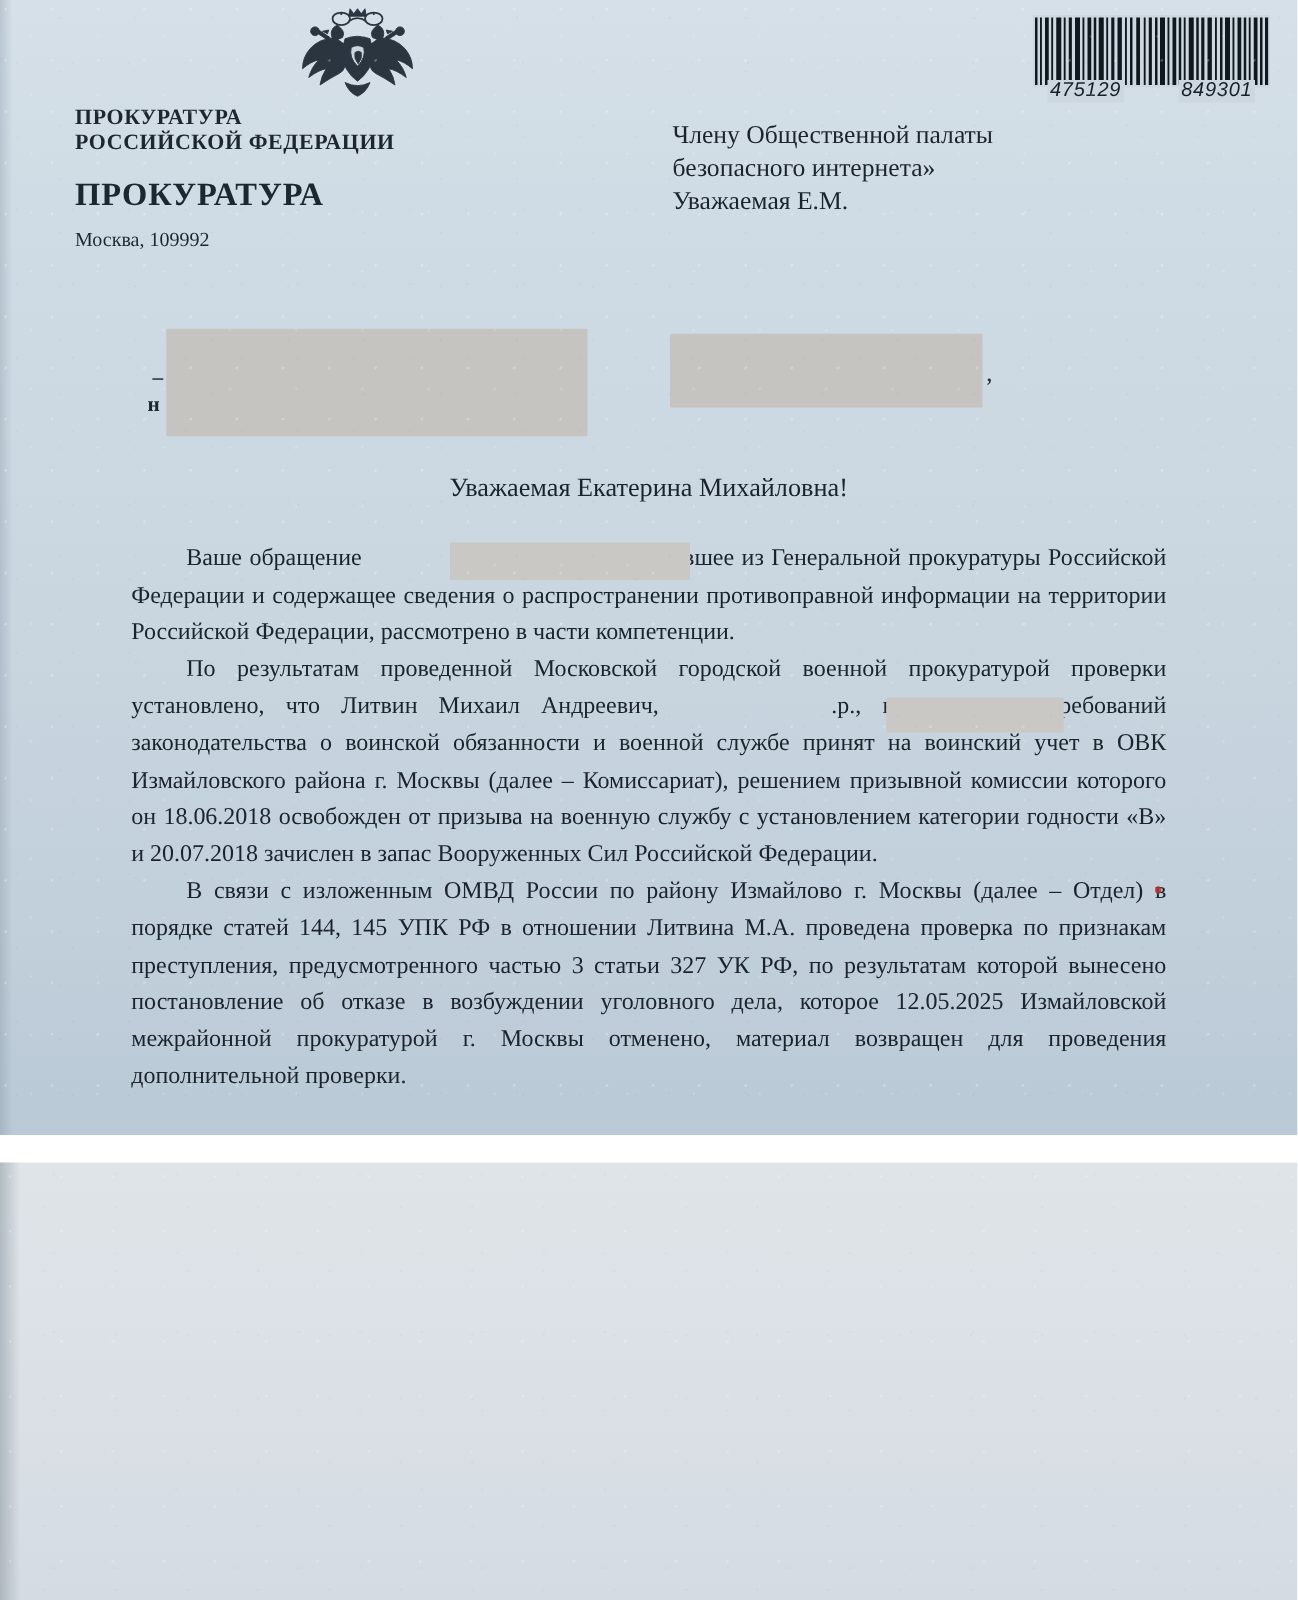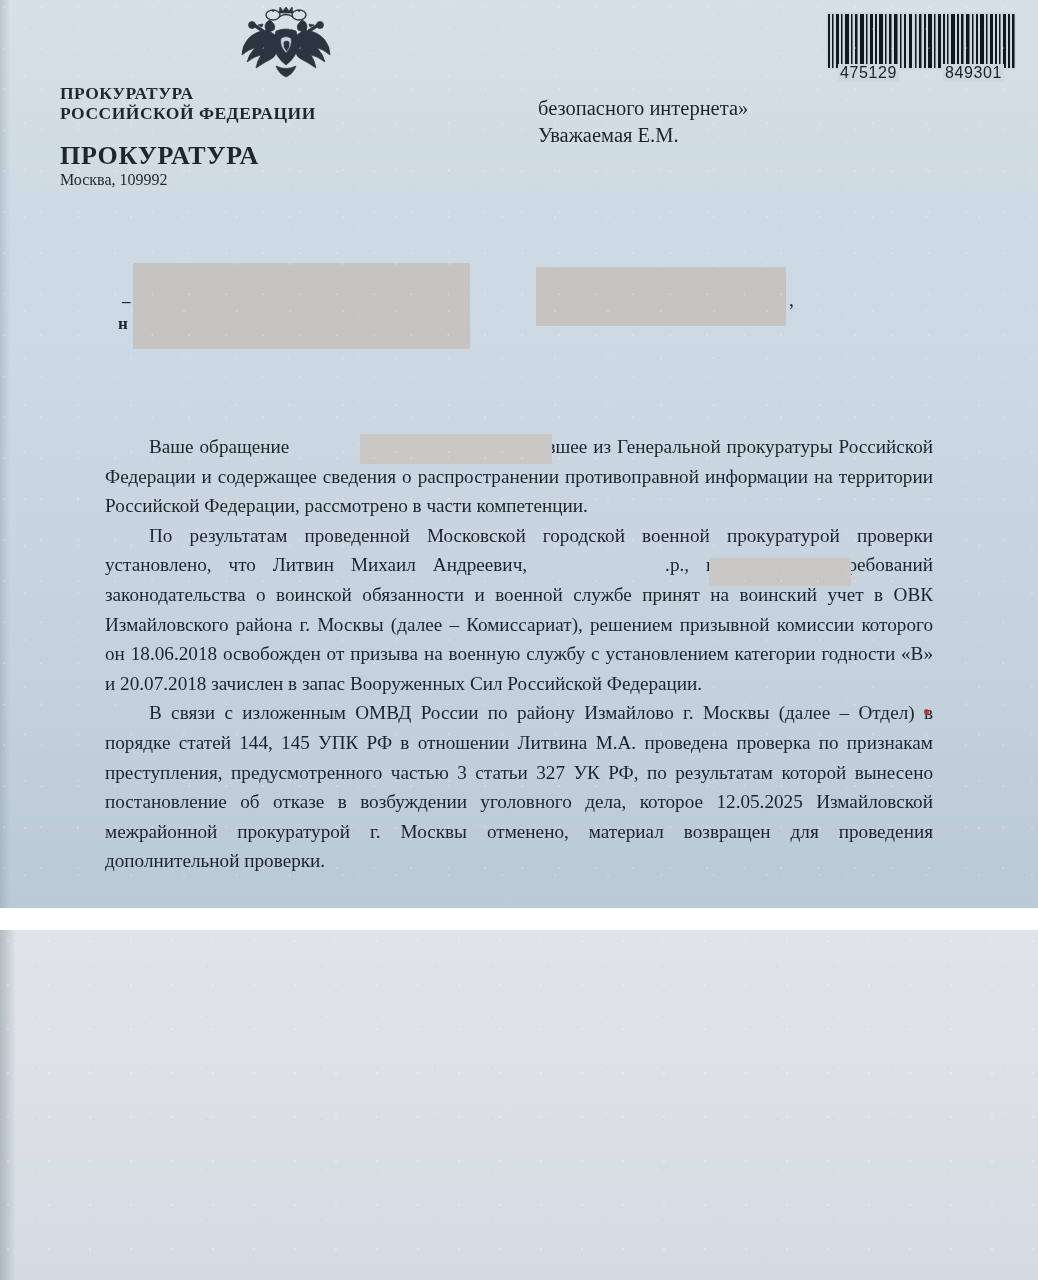--- a/index.html
+++ b/index.html
@@ -111,30 +111,31 @@
     margin-top: 17px;
     line-height: 1.18;
   }
   .lh-addr {
     font-size: 15.5px;
     margin-top: 18px;
     line-height: 1.1;
   }
   .lh-city {
     font-size: 16px;
-    margin-top: 0;
+    margin-top: 13px;
   }
 
   
   .barcode-wrap {
     position: absolute;
     left: 826px;
     top: 12px;
     width: 190px;
     height: 72px;
+    font-style: italic;
   }
   .barcode-bars {
     position: absolute;
     left: 0; top: 0;
     width: 190px;
     height: 58px;
   }
   .barcode-bars svg { display: block; width: 100%; height: 100%; }
   .barcode-nums {
     position: absolute;
@@ -332,31 +333,33 @@
         </g>
       </svg>
     </div>
     <div class="barcode-nums">
       <span class="barcode-num-bg">475129</span>
       <span class="barcode-num-bg">849301</span>
     </div>
   </div>
 
   <div class="addressee">
+    <div>Члену Общественной палаты</div>
     <div>безопасного интернета»</div>
     <div>Уважаемая Е.М.</div>
   </div>
 
   <div class="ref-dash" style="left:122px; top:292px;">–</div>
   <div class="ref-n" style="left:118px; top:314px;">н</div>
   <div class="ref-comma" style="left:789px; top:288px;">,</div>
 
   <div class="redact" style="left:133px; top:263px; width:337px; height:86px;"></div>
   <div class="redact" style="left:536px; top:267px; width:250px; height:59px;"></div>
 
+  <div class="salutation">Уважаемая Екатерина Михайловна!</div>
 
   <div class="body">
     <p><span>Ваше обращение</span><span class="inline-gap"></span><span>поступившее из Генеральной прокуратуры Российской Федерации и содержащее сведения о распространении противоправной информации на территории Российской Федерации, рассмотрено в части компетенции.</span></p>
     <p><span>По результатам проведенной Московской городской военной прокуратурой проверки установлено, что Литвин Михаил Андреевич,</span><span class="inline-gap-sm"></span><span>.р., в нарушение требований законодательства о воинской обязанности и военной службе принят на воинский учет в ОВК Измайловского района г. Москвы (далее – Комиссариат), решением призывной комиссии которого он 18.06.2018 освобожден от призыва на военную службу  с установлением категории годности «В» и 20.07.2018 зачислен в запас Вооруженных Сил Российской Федерации.</span></p>
     <p>В связи с изложенным ОМВД России по району Измайлово г. Москвы  (далее – Отдел) в порядке статей 144, 145 УПК РФ в отношении Литвина М.А. проведена проверка по признакам преступления, предусмотренного  частью 3 статьи 327 УК РФ, по результатам которой вынесено постановление  об отказе в возбуждении уголовного дела, которое 12.05.2025 Измайловской межрайонной прокуратурой г. Москвы отменено, материал возвращен  для проведения дополнительной проверки.</p>
   </div>
 
   <div class="redact light" style="left:360px; top:434px; width:192px; height:30px;"></div>
   <div class="redact light" style="left:709px; top:558px; width:142px; height:28px;"></div>
 

